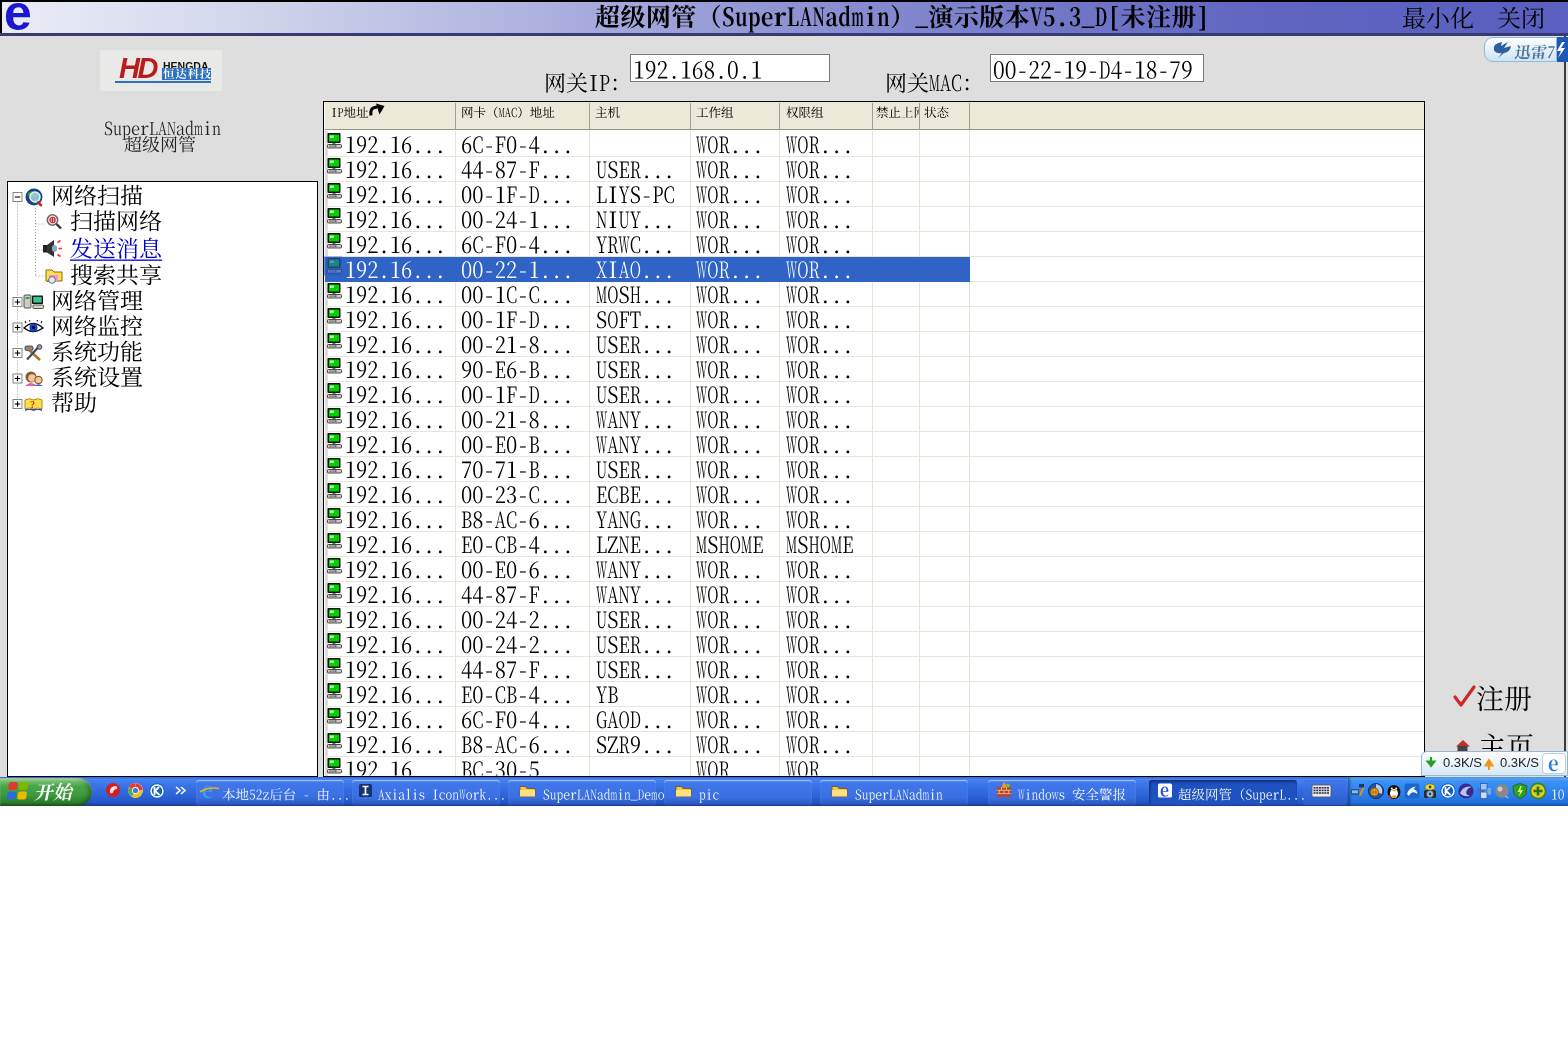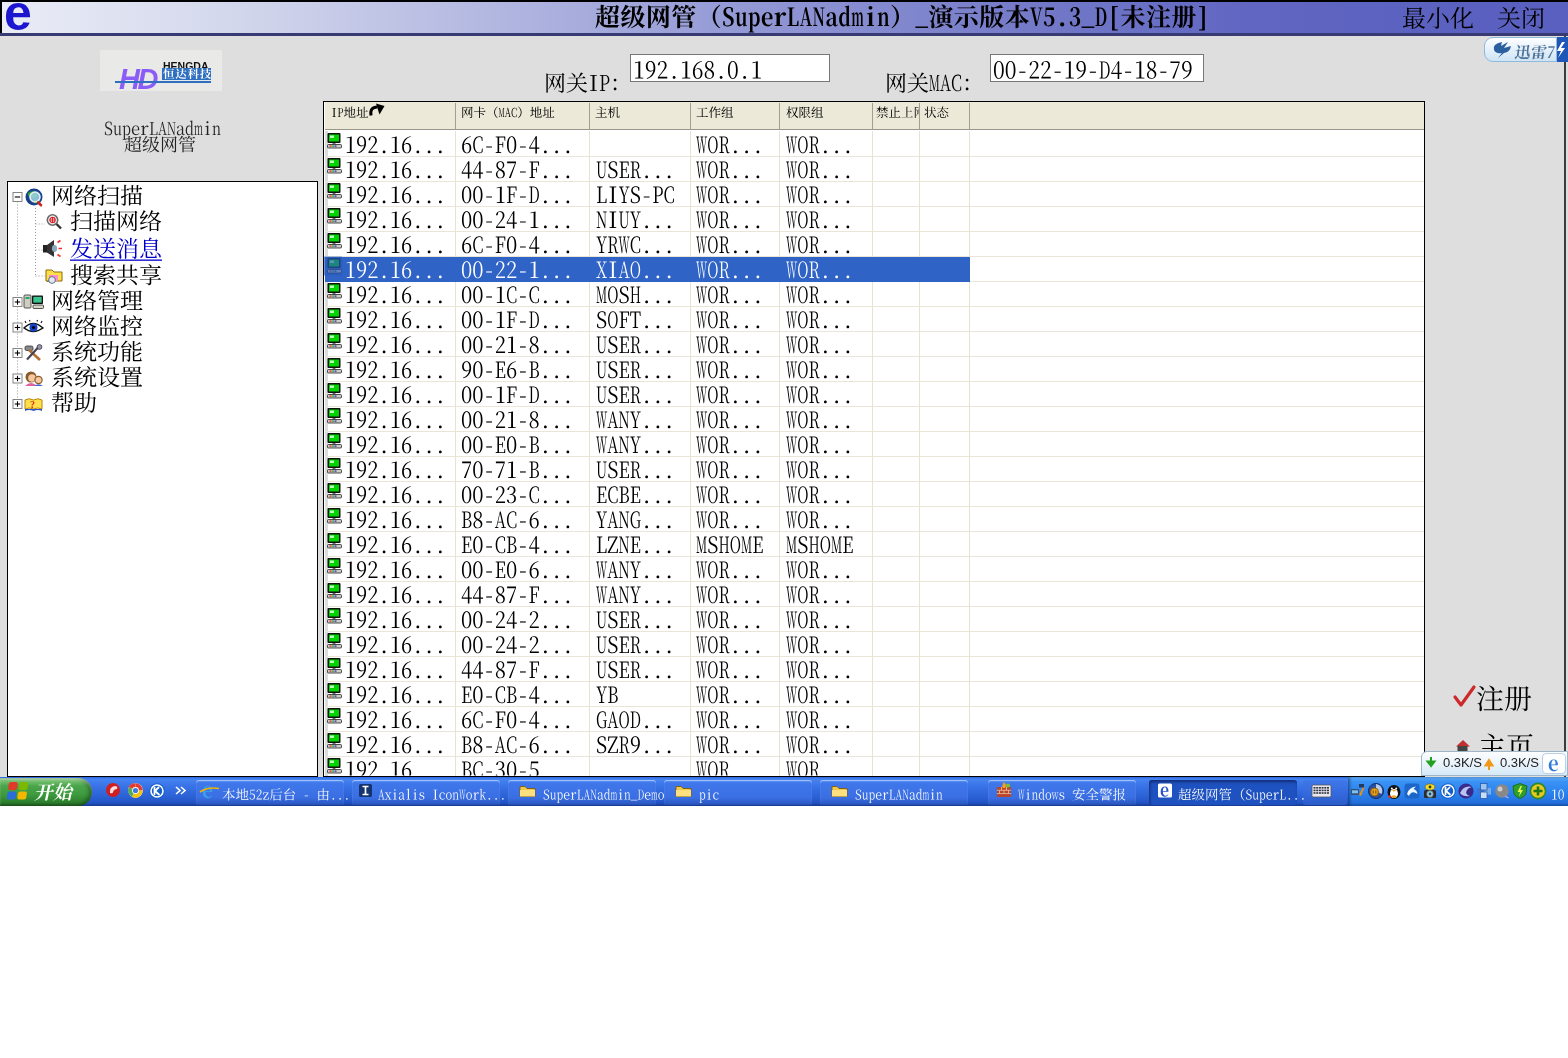--- a/index.html
+++ b/index.html
@@ -1,20 +1,20 @@
 <!DOCTYPE html>
 <html><head><meta charset="utf-8"><style>*{margin:0;padding:0;box-sizing:border-box}body{width:1568px;height:1058px;position:relative;overflow:hidden;background:#fff;font-family:"Liberation Sans",sans-serif}.abs{position:absolute}</style></head><body>
 <div class="abs" style="left:0;top:0;width:1568px;height:777px;background:#dedede"></div>
 <div class="abs" style="left:0;top:0;width:1568px;height:35px;background:linear-gradient(90deg,#eaedf6 0%,#d3d7ec 15%,#abb0de 35%,#8e94d3 50%,#757bc8 65%,#6066c1 80%,#5960bf 95%,#5960bf 100%)"></div>
 <div class="abs" style="left:0;top:0;width:1568px;height:2px;background:#000"></div>
 <div class="abs" style="left:0;top:0;width:2px;height:35px;background:#000"></div>
 <div class="abs" style="left:0;top:33px;width:1568px;height:2.5px;background:#383a74"></div>
 <div class="abs" style="left:4px;top:-16px;font:bold 50px Liberation Sans;color:#1c16d0">e</div>
 <div class="abs" style="left:100px;top:50px;width:122px;height:41px;background:#e9e9e7"></div>
-<div class="abs" style="left:119px;top:63px;font:italic bold 29px Liberation Sans;color:#8b5cf6;letter-spacing:-2.5px">HD</div>
+<div class="abs" style="left:119px;top:52px;font:italic bold 29px Liberation Sans;color:#b91c1c;letter-spacing:-2.5px">HD</div>
 <div class="abs" style="left:163px;top:60px;font:bold 10.5px Liberation Sans;color:#111">HENGDA</div>
 <div class="abs" style="left:162px;top:67.5px;width:49px;height:12.5px;background:#2e6fc0"></div>
 <div class="abs" style="left:115px;top:80.5px;width:96px;height:2.5px;background:#2e6fc0"></div>
 <div class="abs" style="left:630px;top:54px;width:200px;height:28px;background:#fff;border:1px solid #777"></div>
 <div class="abs" style="left:990px;top:54px;width:214px;height:28px;background:#fff;border:1px solid #777"></div>
 <div class="abs" style="left:7px;top:181px;width:311px;height:596px;background:#fff;border:1px solid #000"></div>
 <div class="abs" style="left:323px;top:100.5px;width:1102px;height:676.5px;background:#fff;border:1.5px solid #000"></div>
 <div class="abs" style="left:324.5px;top:102px;width:1099px;height:27.5px;background:#ece9d8;border-bottom:1.5px solid #99968a"></div>
 <div class="abs" style="left:454.5px;top:103px;width:1px;height:26px;background:#a29f90"></div>
 <div class="abs" style="left:589px;top:103px;width:1px;height:26px;background:#a29f90"></div>

